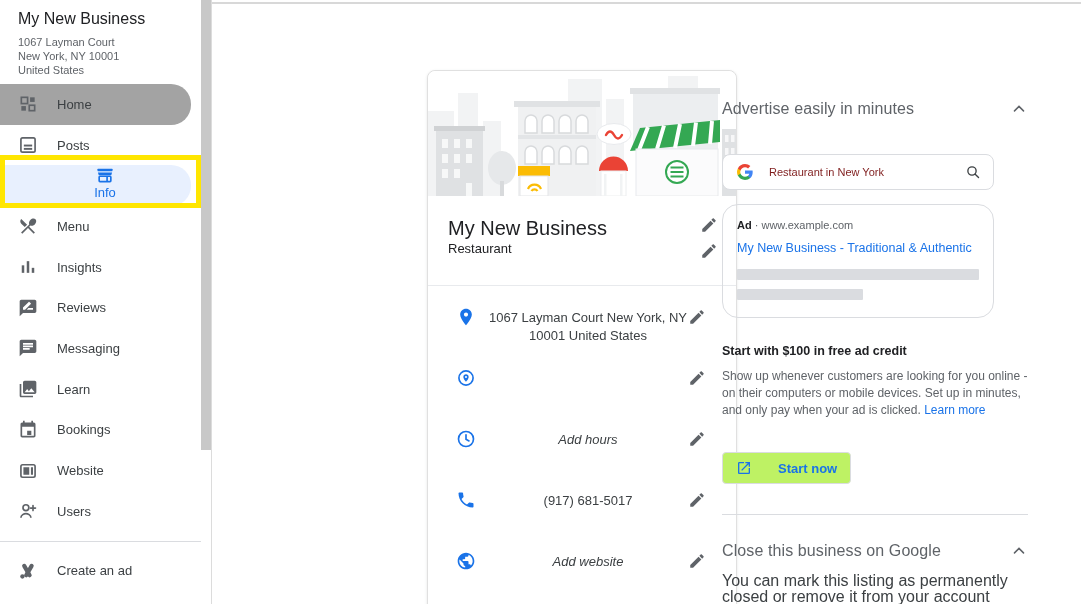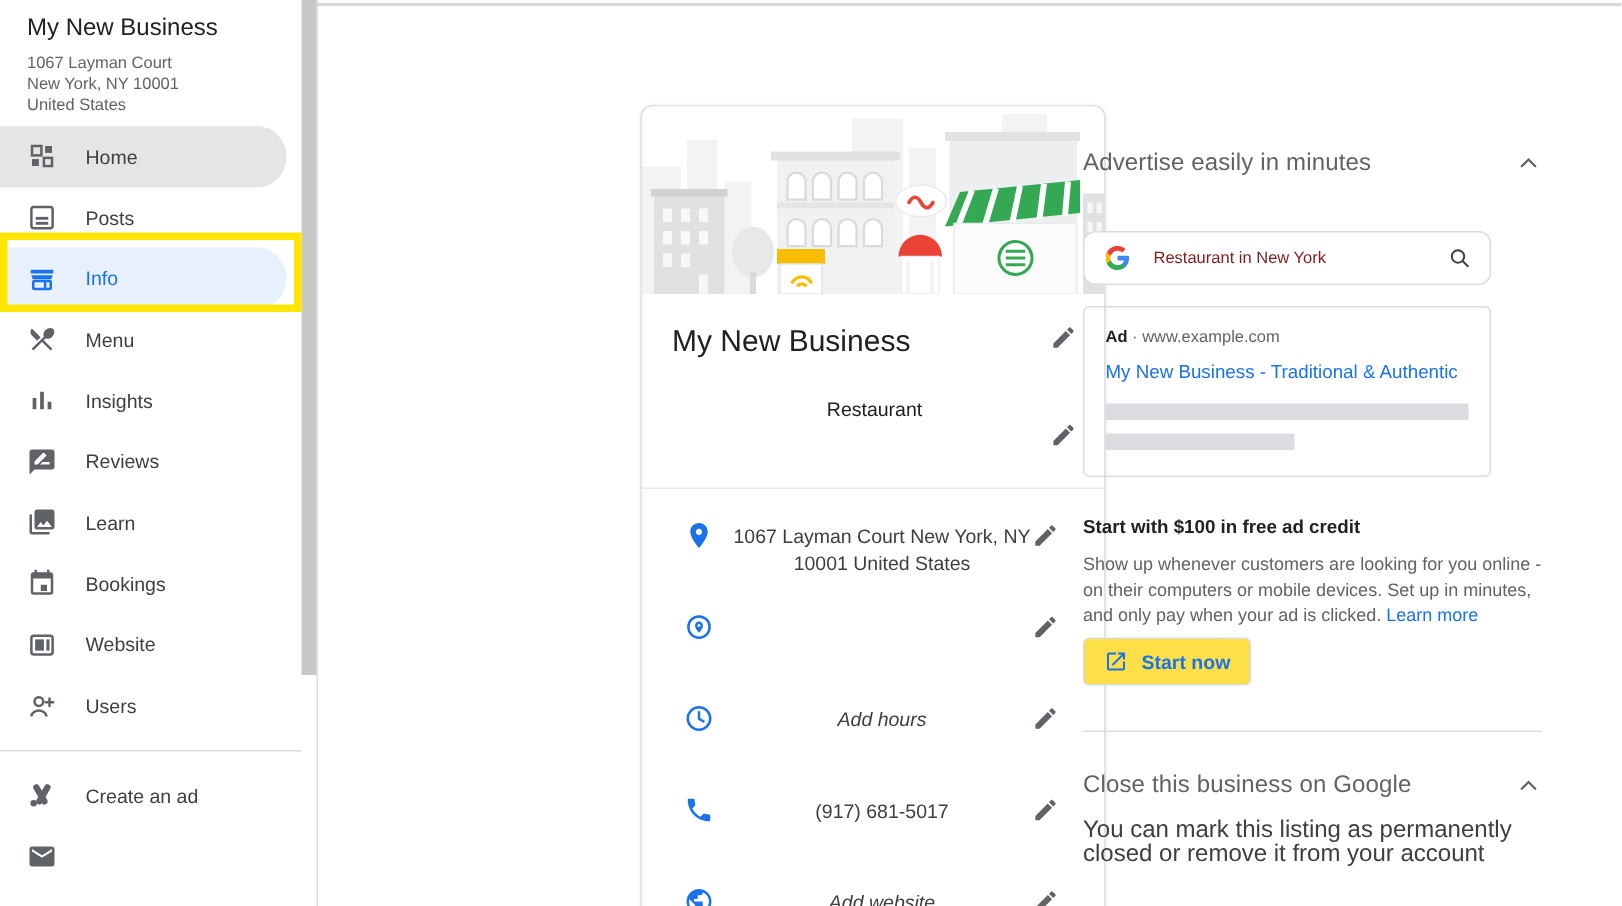--- a/index.html
+++ b/index.html
@@ -12,72 +12,72 @@
 
   
   .sidebar { position:absolute; left:0; top:0; width:201px; height:604px; background:#fff; z-index:2; }
   .biz-header { padding:10px 0 0 18px; }
   .biz-title { font-size:16px; color:#202124; margin-bottom:7px; }
   .biz-addr-line { font-size:11px; color:#5f6368; line-height:14px; }
   .nav { position:absolute; top:84px; left:0; width:201px; }
   .nav-item { height:40.7px; width:191px; display:flex; align-items:center; cursor:pointer; border-radius:0 20px 20px 0; }
   .nav-item svg { width:20px; height:20px; margin-left:18px; flex:none; }
   .nav-label { margin-left:19px; font-size:13px; color:#3c4043; }
-  .nav-item.active-gray { background:#e5e5e5; }
-  .nav-item.active-blue { background:#e8f0fe; }
+  .nav-item.active-gray { background:#a3a3a3; }
+  .nav-item.active-blue { background:#e8f0fe;flex-direction:column; }
   .nav-item.active-blue .nav-label { color:#1a73e8; }
   .nav-divider { height:1px; background:#dadce0; margin:9px 0; }
 
   .yellow-box { position:absolute; left:0; top:155px; width:201px; height:53px;
     border:5px solid #ffe600; z-index:6; pointer-events:none; }
 
   .scroll-line  { position:absolute; left:211px; top:0; width:1px; height:604px; background:#dcdcdc; z-index:3; }
   .scroll-thumb { position:absolute; left:201px; top:0; width:10px; height:450px; background:#c8c8c8; z-index:4; }
   .top-hairline { position:absolute; left:212px; top:2px; width:869px; height:2px; background:#d8d8d8; }
 
   
   .info-card { position:absolute; left:427px; top:70px; width:310px; height:560px;
     background:#fff; border:1px solid #e0e0e0; border-radius:8px;
     box-shadow:0 1px 3px rgba(60,64,67,.12); }
   .illus { height:125px; border-radius:8px 8px 0 0; overflow:hidden; background:#fff; }
   .card-head { padding:0 18px 0 20px; }
   .card-title-row { display:flex; justify-content:space-between; align-items:flex-start; margin-top:19px; }
   .card-title { font-size:20px; color:#202124; line-height:26px; }
-  .card-cat-row { display:flex; justify-content:space-between; align-items:center; margin-top:24px; padding-bottom:21px;flex-direction:column; }
+  .card-cat-row { display:flex; justify-content:space-between; align-items:flex-start; padding-bottom:21px; }
   .card-cat { font-size:13px; color:#202124; }
   .card-divider { height:1px; background:#e8eaed; }
   .info-row { display:flex; align-items:flex-start; padding:21px 18px 0 28px; height:61px;text-align:center; }
   .info-row svg { width:20px; height:20px; flex:none; margin-right:12px; }
   .row-text { font-size:13px; color:#3c4043; line-height:18px; width:210px; padding-top:2px; }
   .row-text.placeholder { font-style:italic; }
   .edit-btn { margin-left:auto; cursor:pointer; padding-top:1px; }
   .edit-btn svg { width:18px; height:18px; }
 
   
   .right-panel { position:absolute; left:722px; top:100px; width:306px; }
   .section-head { display:flex; justify-content:space-between; align-items:center; }
   .section-title { font-size:16px; color:#5f6368; letter-spacing:.1px; }
   .chevron { cursor:pointer; line-height:0; }
   .search-box { margin-top:36px; width:272px; height:36px; border:1px solid #dadce0; border-radius:8px;
     display:flex; align-items:center; background:#fff; }
   .g-logo { margin-left:14px; line-height:0; }
   .search-text { margin-left:16px; font-size:11px; color:#7f1d1d; }
   .mag { margin-left:auto; margin-right:12px; line-height:0; }
-  .ad-card { margin-top:14px; width:272px; border:1px solid #dadce0; border-radius:4px; padding:14px 14px 17px 14px; }
+  .ad-card { margin-top:14px; width:272px; border:1px solid #dadce0; border-radius:16px; padding:14px 14px 17px 14px; }
   .ad-meta { font-size:11px; color:#5f6368; }
   .ad-label { font-weight:bold; color:#202124; }
   .ad-headline { margin-top:10px; font-size:12.5px; color:#1a73e8; white-space:nowrap; }
   .bar { height:11px; background:#dadce0; border-radius:1px; }
   .bar1 { margin-top:14px; width:100%; }
   .bar2 { margin-top:9px; width:52%; }
   .credit-title { margin-top:26px; font-size:12.5px; font-weight:bold; color:#202124; }
   .credit-body { margin-top:10px; font-size:12px; line-height:17px; color:#5f6368; width:306px; }
   .learn-more { color:#1a73e8; cursor:pointer; }
-  .start-btn { margin-top:6px; display:inline-flex; align-items:center; gap:9px;
-    border:1px solid #dadce0; border-radius:4px; padding:7px 13px; background:#fde047;
+  .start-btn { margin-top:33px; display:inline-flex; align-items:center; gap:26px;
+    border:1px solid #dadce0; border-radius:4px; padding:7px 13px; background:#bef264;
     color:#1a73e8; font-size:13px; font-weight:bold; cursor:pointer; }
   .panel-divider { margin-top:30px; height:1px; background:#dadce0; width:306px; }
   .close-head { margin-top:27px; }
   .close-body { margin-top:13px; font-size:16px; line-height:16px; color:#3c4043; width:295px; }
 </style>
 </head>
 <body>
 
 <div class="sidebar">
   <div class="biz-header">
@@ -130,20 +130,26 @@
             <rect x="16.5" y="13" width="3" height="6"></rect>
           </g>
         </svg>
       <span class="nav-label">Insights</span>
     </div>
     <div class="nav-item">
       <svg viewBox="0 0 24 24">
           <path fill="#5f6368" d="M20 2H4c-1.1 0-1.99.9-1.99 2L2 22l4-4h14c1.1 0 2-.9 2-2V4c0-1.1-.9-2-2-2zM6 14v-2.47l6.88-6.88c.2-.2.51-.2.71 0l1.77 1.77c.2.2.2.51 0 .71L8.47 14H6zm12 0h-7.5l2-2H18v2z"></path>
         </svg>
       <span class="nav-label">Reviews</span>
+    </div>
+    <div class="nav-item">
+      <svg viewBox="0 0 24 24">
+          <path fill="#5f6368" d="M20 2H4c-1.1 0-1.99.9-1.99 2L2 22l4-4h14c1.1 0 2-.9 2-2V4c0-1.1-.9-2-2-2zM6 9h12v2H6V9zm8 5H6v-2h8v2zm4-6H6V6h12v2z"></path>
+        </svg>
+      <span class="nav-label">Messaging</span>
     </div>
     <div class="nav-item">
       <svg viewBox="0 0 24 24">
           <path fill="#5f6368" d="M22 16V4c0-1.1-.9-2-2-2H8c-1.1 0-2 .9-2 2v12c0 1.1.9 2 2 2h12c1.1 0 2-.9 2-2zm-11-4l2.03 2.71L16 11l4 5H8l3-4zM2 6v14c0 1.1.9 2 2 2h14v-2H4V6H2z"></path>
         </svg>
       <span class="nav-label">Learn</span>
     </div>
     <div class="nav-item">
       <svg viewBox="0 0 24 24">
           <path fill="#5f6368" d="M19 3h-1V1h-2v2H8V1H6v2H5c-1.11 0-2 .9-2 2v14c0 1.1.89 2 2 2h14c1.1 0 2-.9 2-2V5c0-1.1-.9-2-2-2zm0 16H5V8h14v11zm-8-6h5v5h-5z"></path>

